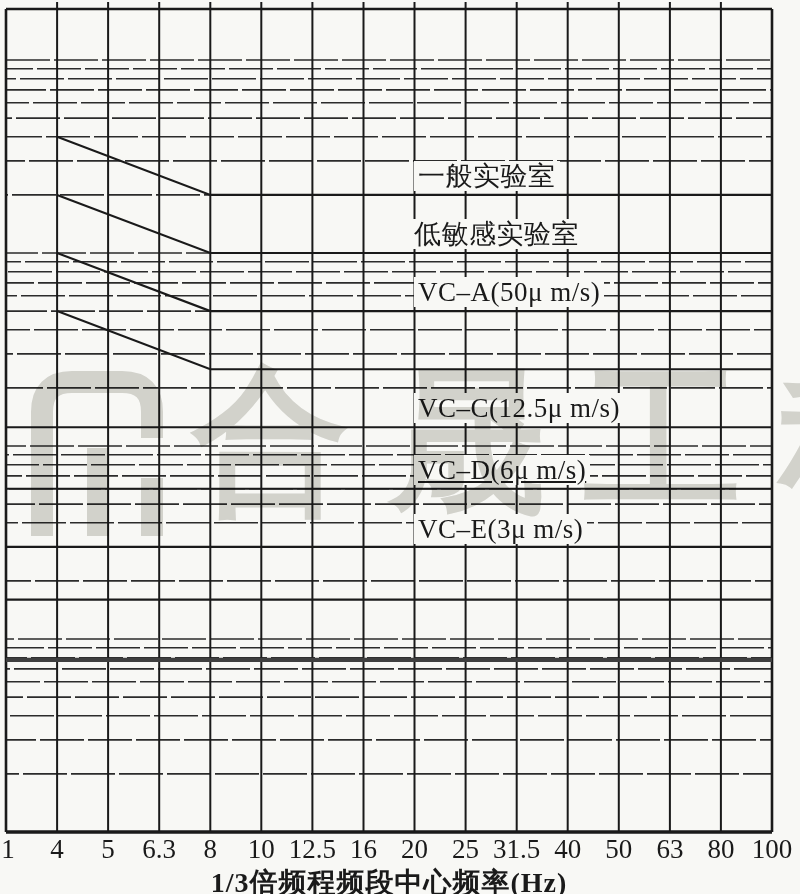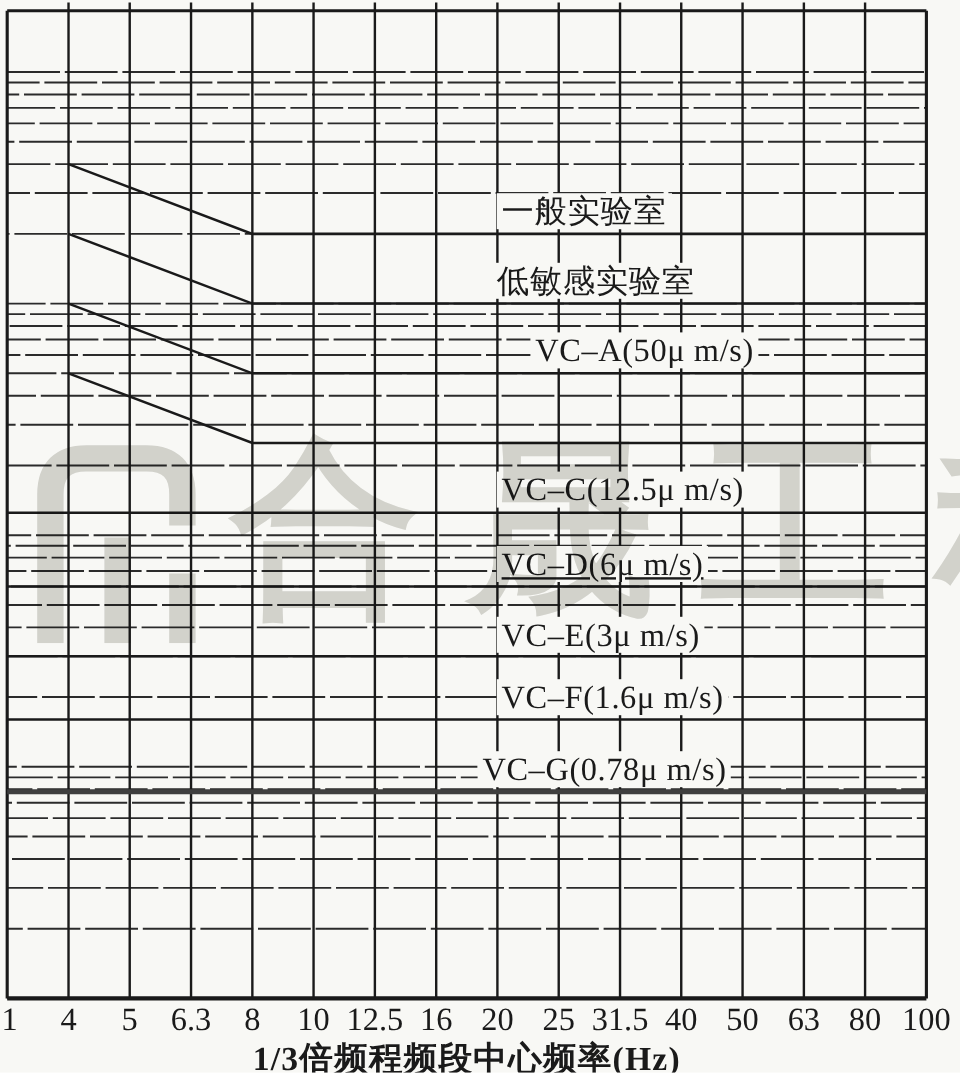--- a/index.html
+++ b/index.html
@@ -145,26 +145,24 @@
       <text x="567.7" y="858" class="xtick" text-anchor="middle">40</text>
       <text x="618.8" y="858" class="xtick" text-anchor="middle">50</text>
       <text x="669.9" y="858" class="xtick" text-anchor="middle">63</text>
       <text x="720.9" y="858" class="xtick" text-anchor="middle">80</text>
       <text x="772.0" y="858" class="xtick" text-anchor="middle">100</text>
     </svg>
 
   <div class="labels-layer" id="labels-layer">
       <div class="curve-label" style="left: 410px; top: 219px;">低敏感实验室</div>
       <div class="curve-label" style="left: 414px; top: 161px;">一般实验室</div>
-      <div class="curve-label" style="left: 414px; top: 277px; margin-left: 28px;">VC–A(50μ m/s)</div>
+      <div class="curve-label" style="left: 414px; top: 277px;">VC–A(50μ m/s)</div>
       <div class="curve-label" style="left: 414px; top: 393px;">VC–C(12.5μ m/s)</div>
       <div class="curve-label" style="left: 414px; top: 455px; text-decoration: underline;">VC–D(6μ m/s)</div>
       <div class="curve-label" style="left: 414px; top: 514px;">VC–E(3μ m/s)</div>
-      <div class="curve-label" style="left: 414px; top: 566px;">VC–F(1.6μ m/s)</div>
-      <div class="curve-label" style="left: 398px; top: 626px;">VC–G(0.78μ m/s)</div>
     </div>
 
   <div class="x-axis-title">1/3倍频程频段中心频率(Hz)</div>
 
   <div class="watermark">
     <svg class="wm-logo" width="160" height="170" viewBox="0 0 160 170">
       <g fill="none" stroke="#d8d8d4" stroke-width="22" stroke-linecap="butt">
         <path d="M20,170 L20,46 Q20,16 50,16 L100,16 Q130,16 130,46 L130,72"></path>
         <path d="M76,170 L76,82"></path>
         <path d="M130,112 L130,170"></path>

